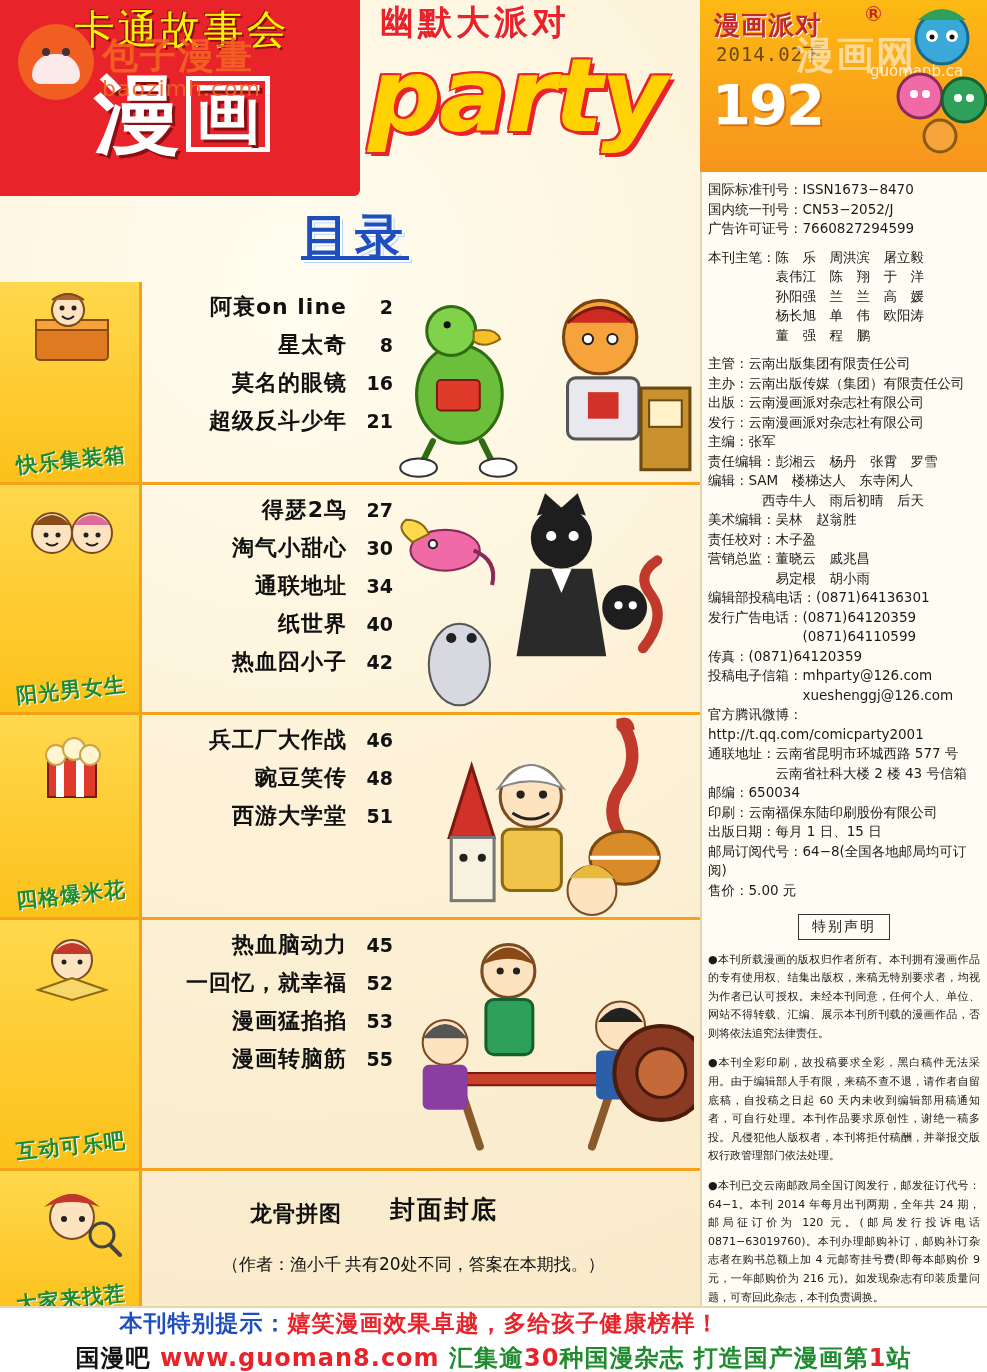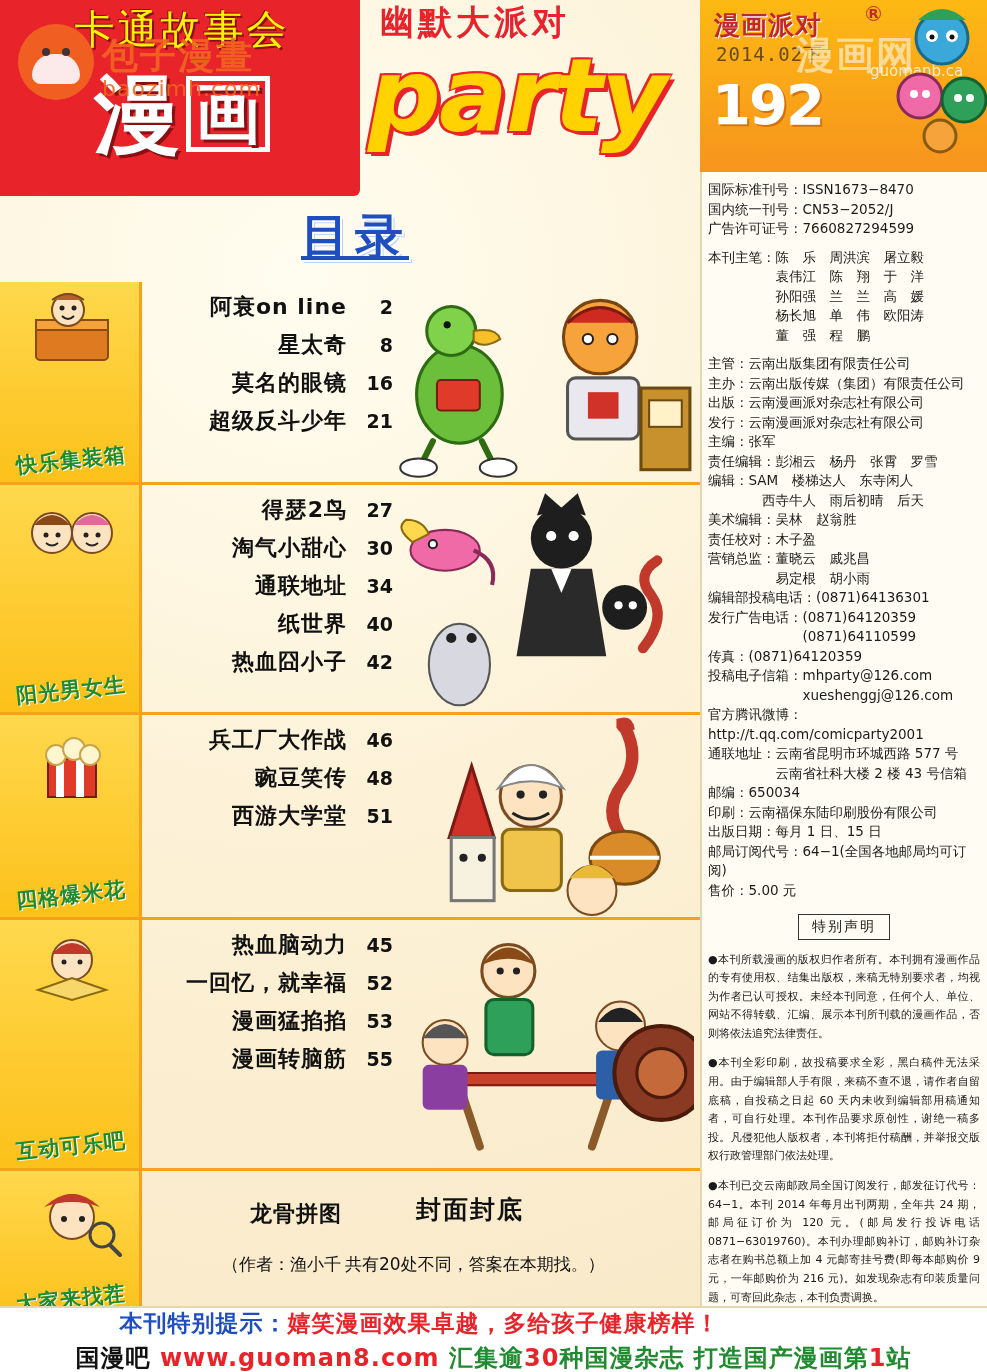--- a/index.html
+++ b/index.html
@@ -148,21 +148,21 @@
   .puzzle {
     position:absolute; left:0; top:1168px; width:700px; height:150px;
     border-top:3px solid #f5a11a;
   }
   .puz-title {
     position:absolute; left:250px; top:28px;
     font-size:22px; font-weight:bold; color:#111; letter-spacing:1px;
   }
   .puz-cover {
     position:absolute; left:390px; top:22px;
-    font-size:25px; font-weight:bold; color:#111; letter-spacing:2px;margin-left:26px;
+    font-size:25px; font-weight:bold; color:#111; letter-spacing:2px;
   }
   .puz-author {
     position:absolute; left:222px; top:82px;
     font-size:17px; color:#111;
   }
   .puz-note {
     position:absolute; left:345px; top:82px;
     font-size:17px; color:#111;
   }
 
@@ -571,21 +571,21 @@
         <div class="ln">传真：(0871)64120359</div>
         <div class="ln">投稿电子信箱：mhparty@126.com</div>
         <div class="ln">　　　　　　　xueshenggj@126.com</div>
         <div class="ln">官方腾讯微博：</div>
         <div class="ln">http://t.qq.com/comicparty2001</div>
         <div class="ln">通联地址：云南省昆明市环城西路 577 号</div>
         <div class="ln">　　　　　云南省社科大楼 2 楼 43 号信箱</div>
         <div class="ln">邮编：650034</div>
         <div class="ln">印刷：云南福保东陆印刷股份有限公司</div>
         <div class="ln">出版日期：每月 1 日、15 日</div>
-        <div class="ln">邮局订阅代号：64−1(全国各地邮局均可订阅)</div>
+        <div class="ln">邮局订阅代号：64−8(全国各地邮局均可订阅)</div>
         <div class="ln">售价：5.00 元</div>
       </div>
     <div class="rt-decl-box">特别声明</div>
     <div id="decl-lines">
         <p class="rt-para">●本刊所载漫画的版权归作者所有。本刊拥有漫画作品的专有使用权、结集出版权，来稿无特别要求者，均视为作者已认可授权。未经本刊同意，任何个人、单位、网站不得转载、汇编、展示本刊所刊载的漫画作品，否则将依法追究法律责任。</p>
         <p class="rt-para">●本刊全彩印刷，故投稿要求全彩，黑白稿件无法采用。由于编辑部人手有限，来稿不查不退，请作者自留底稿，自投稿之日起 60 天内未收到编辑部用稿通知者，可自行处理。本刊作品要求原创性，谢绝一稿多投。凡侵犯他人版权者，本刊将拒付稿酬，并举报交版权行政管理部门依法处理。</p>
         <p class="rt-para">●本刊已交云南邮政局全国订阅发行，邮发征订代号：64−1。本刊 2014 年每月出刊两期，全年共 24 期，邮局征订价为 120 元。(邮局发行投诉电话 0871−63019760)。本刊办理邮购补订，邮购补订杂志者在购书总额上加 4 元邮寄挂号费(即每本邮购价 9 元，一年邮购价为 216 元)。如发现杂志有印装质量问题，可寄回此杂志，本刊负责调换。</p>
       </div>
   </div>
 

